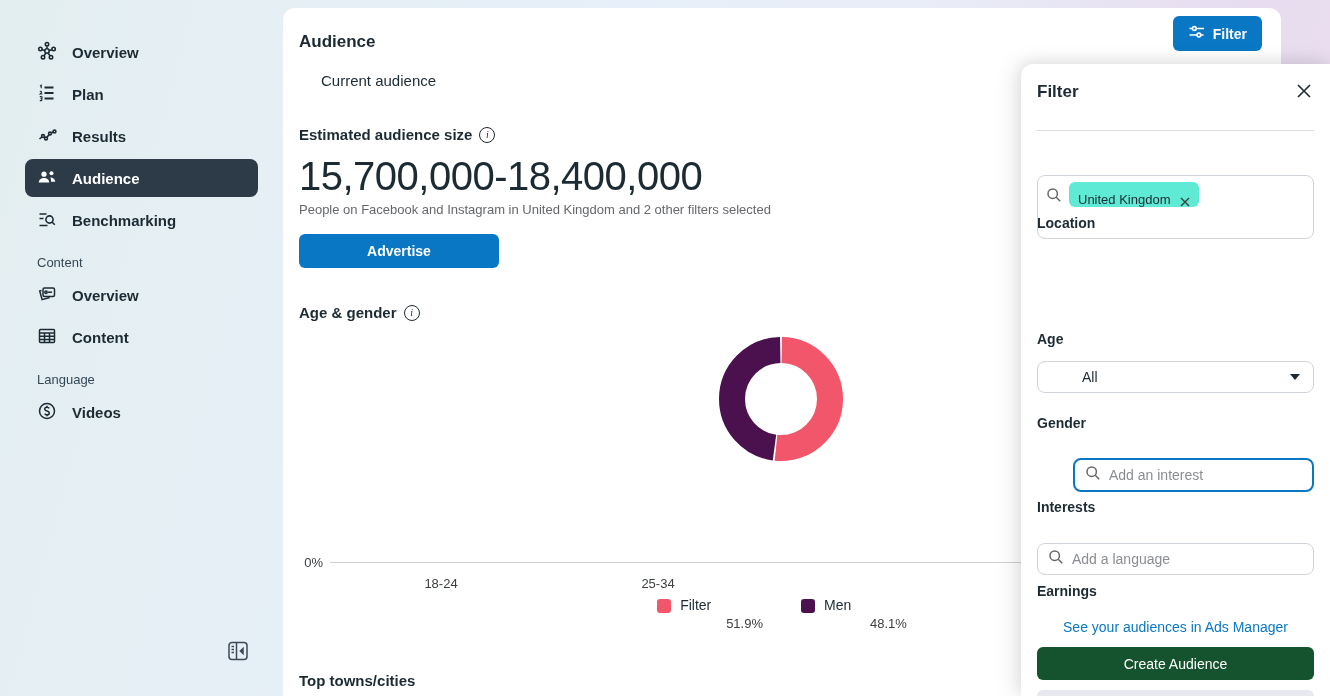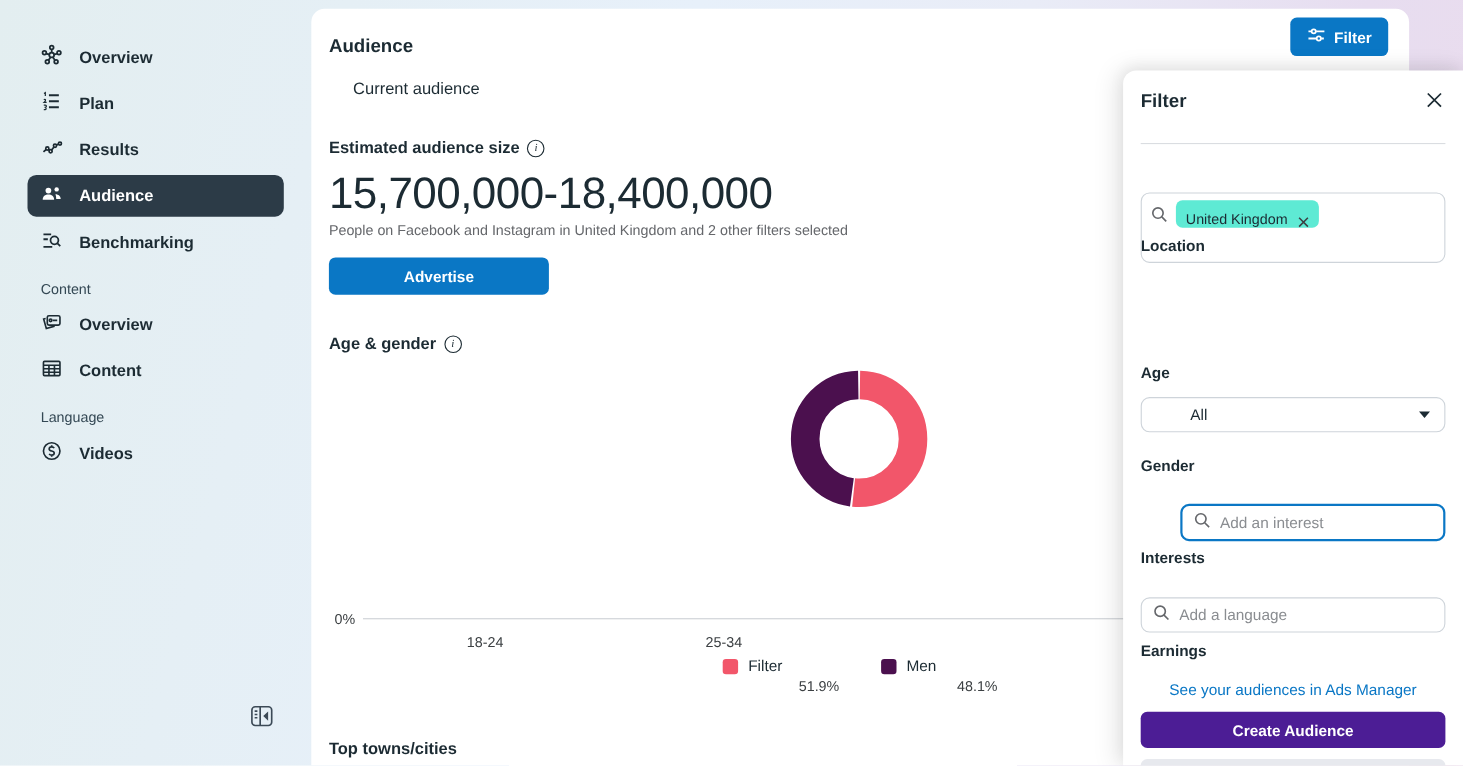--- a/index.html
+++ b/index.html
@@ -95,22 +95,22 @@
   .gender-select { position:absolute; top:297px; left:16px; right:16px;padding-left:44px; }
   .search-field { border:1px solid #ced4da; border-radius:8px; height:32px; padding:0 10px;
                   display:flex; align-items:center; gap:8px; position:absolute; left:16px; right:16px; }
   .search-field input { border:none; outline:none; flex:1; font-family:inherit; font-size:14px; color:#1c2b33; }
   .search-field input::placeholder { color:#8a8d91; }
   .interests-field { top:394px; border:2px solid #0a77c5; height:34px;margin-left:36px; }
   .language-field { top:479px; }
   .fp-link { position:absolute; top:555px; left:0; right:0; text-align:center;
              font-size:14px; color:#0a77c5; cursor:pointer; text-decoration:none; display:block; }
   .create-btn { position:absolute; top:583px; left:16px; right:16px; height:33px;
-                background:#4c1d95; border:none; border-radius:6px; color:#fff;
-                font-family:inherit; font-size:14px; font-weight:700; cursor:pointer; }
+                background:#14532d; border:none; border-radius:6px; color:#fff;
+                font-family:inherit; font-size:14px; font-weight:400; cursor:pointer; }
   .partial-btn { position:absolute; top:626px; left:16px; right:16px; height:8px;
                  background:#e7e9ee; border-radius:6px 6px 0 0; }
 </style>
 </head>
 <body>
 
 <div class="sidebar">
   <div class="nav-item">
     <span><svg width="20" height="20" viewBox="0 0 20 20" fill="none" stroke="#1c2b33" stroke-width="1.6">
           <circle cx="10" cy="10" r="2.2"></circle>

